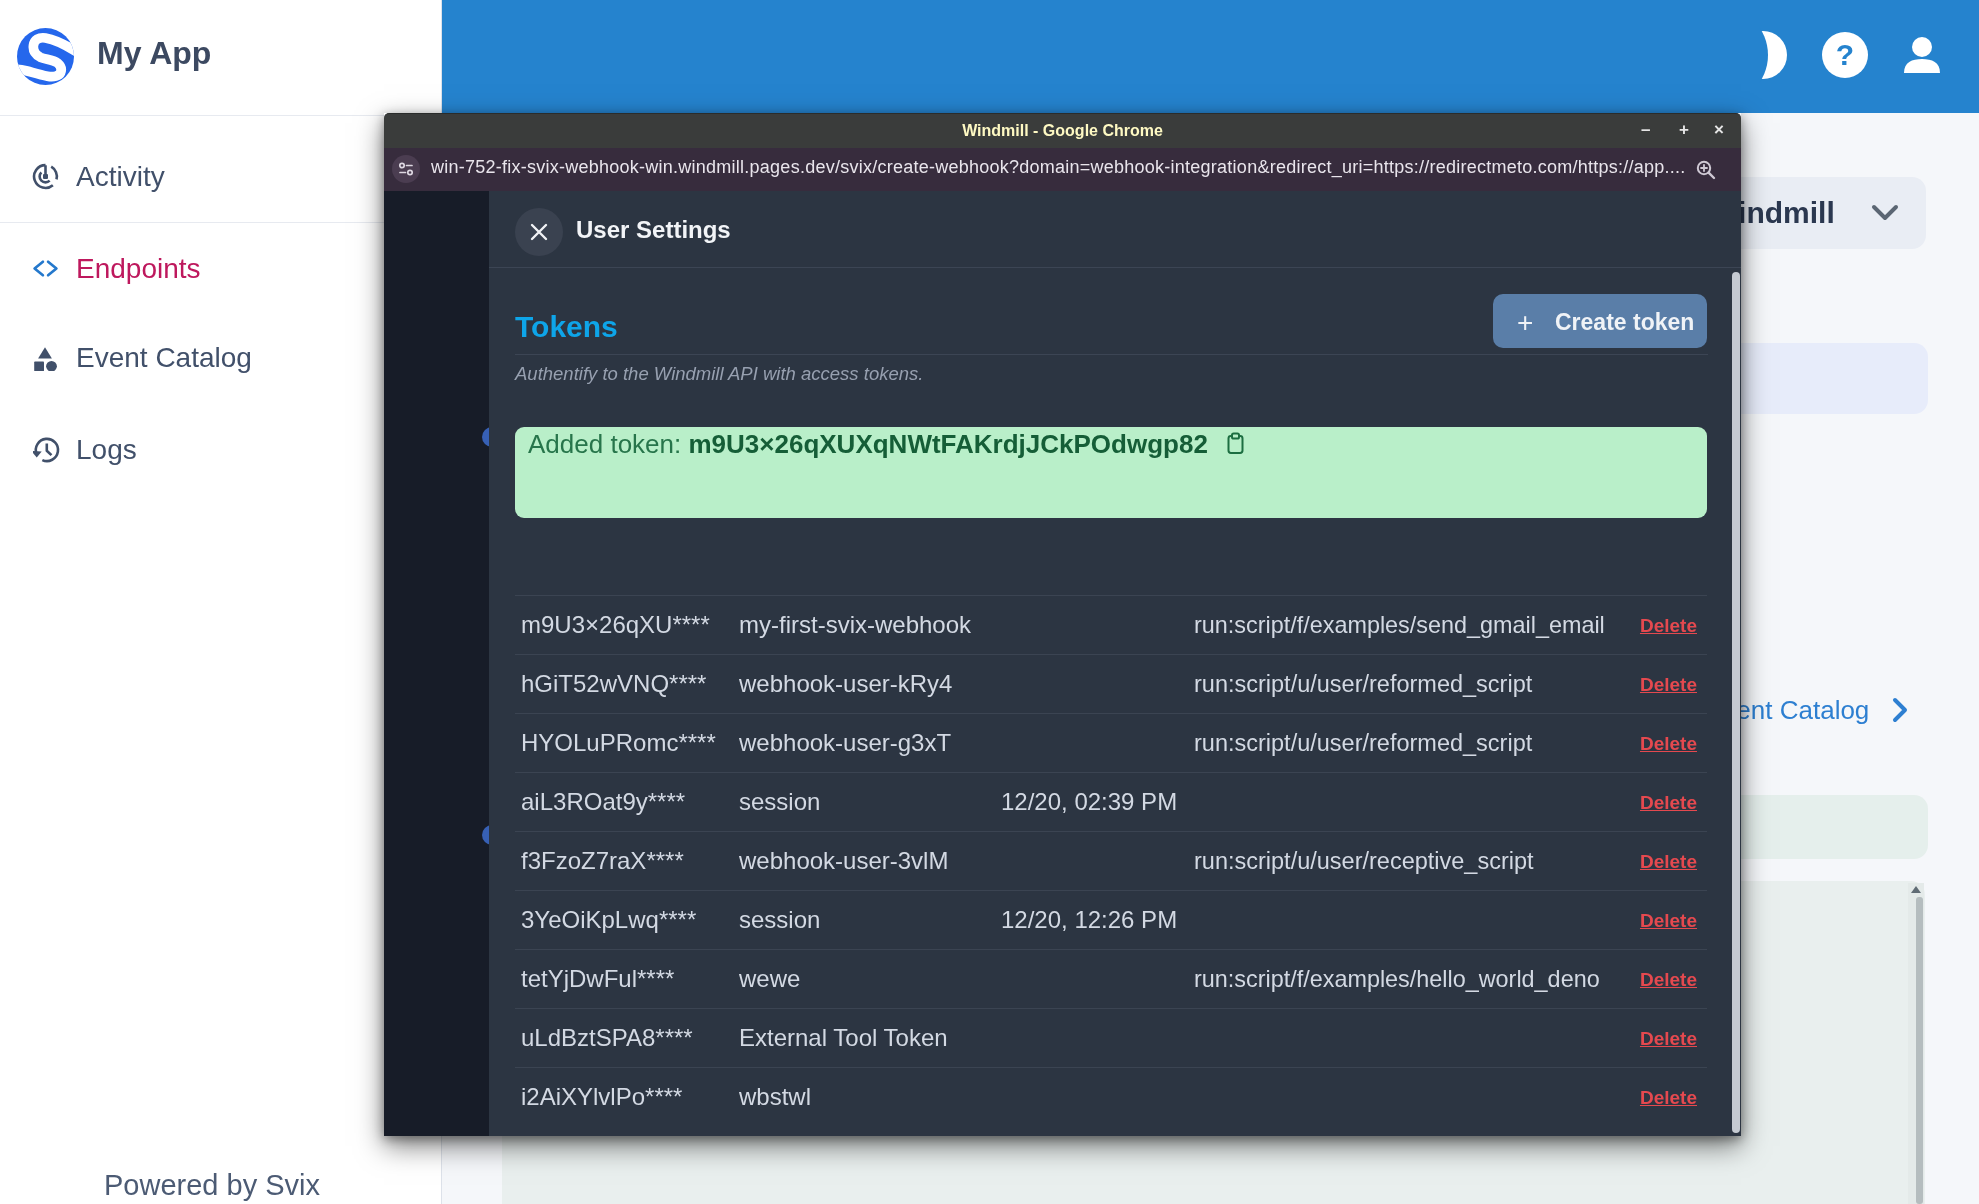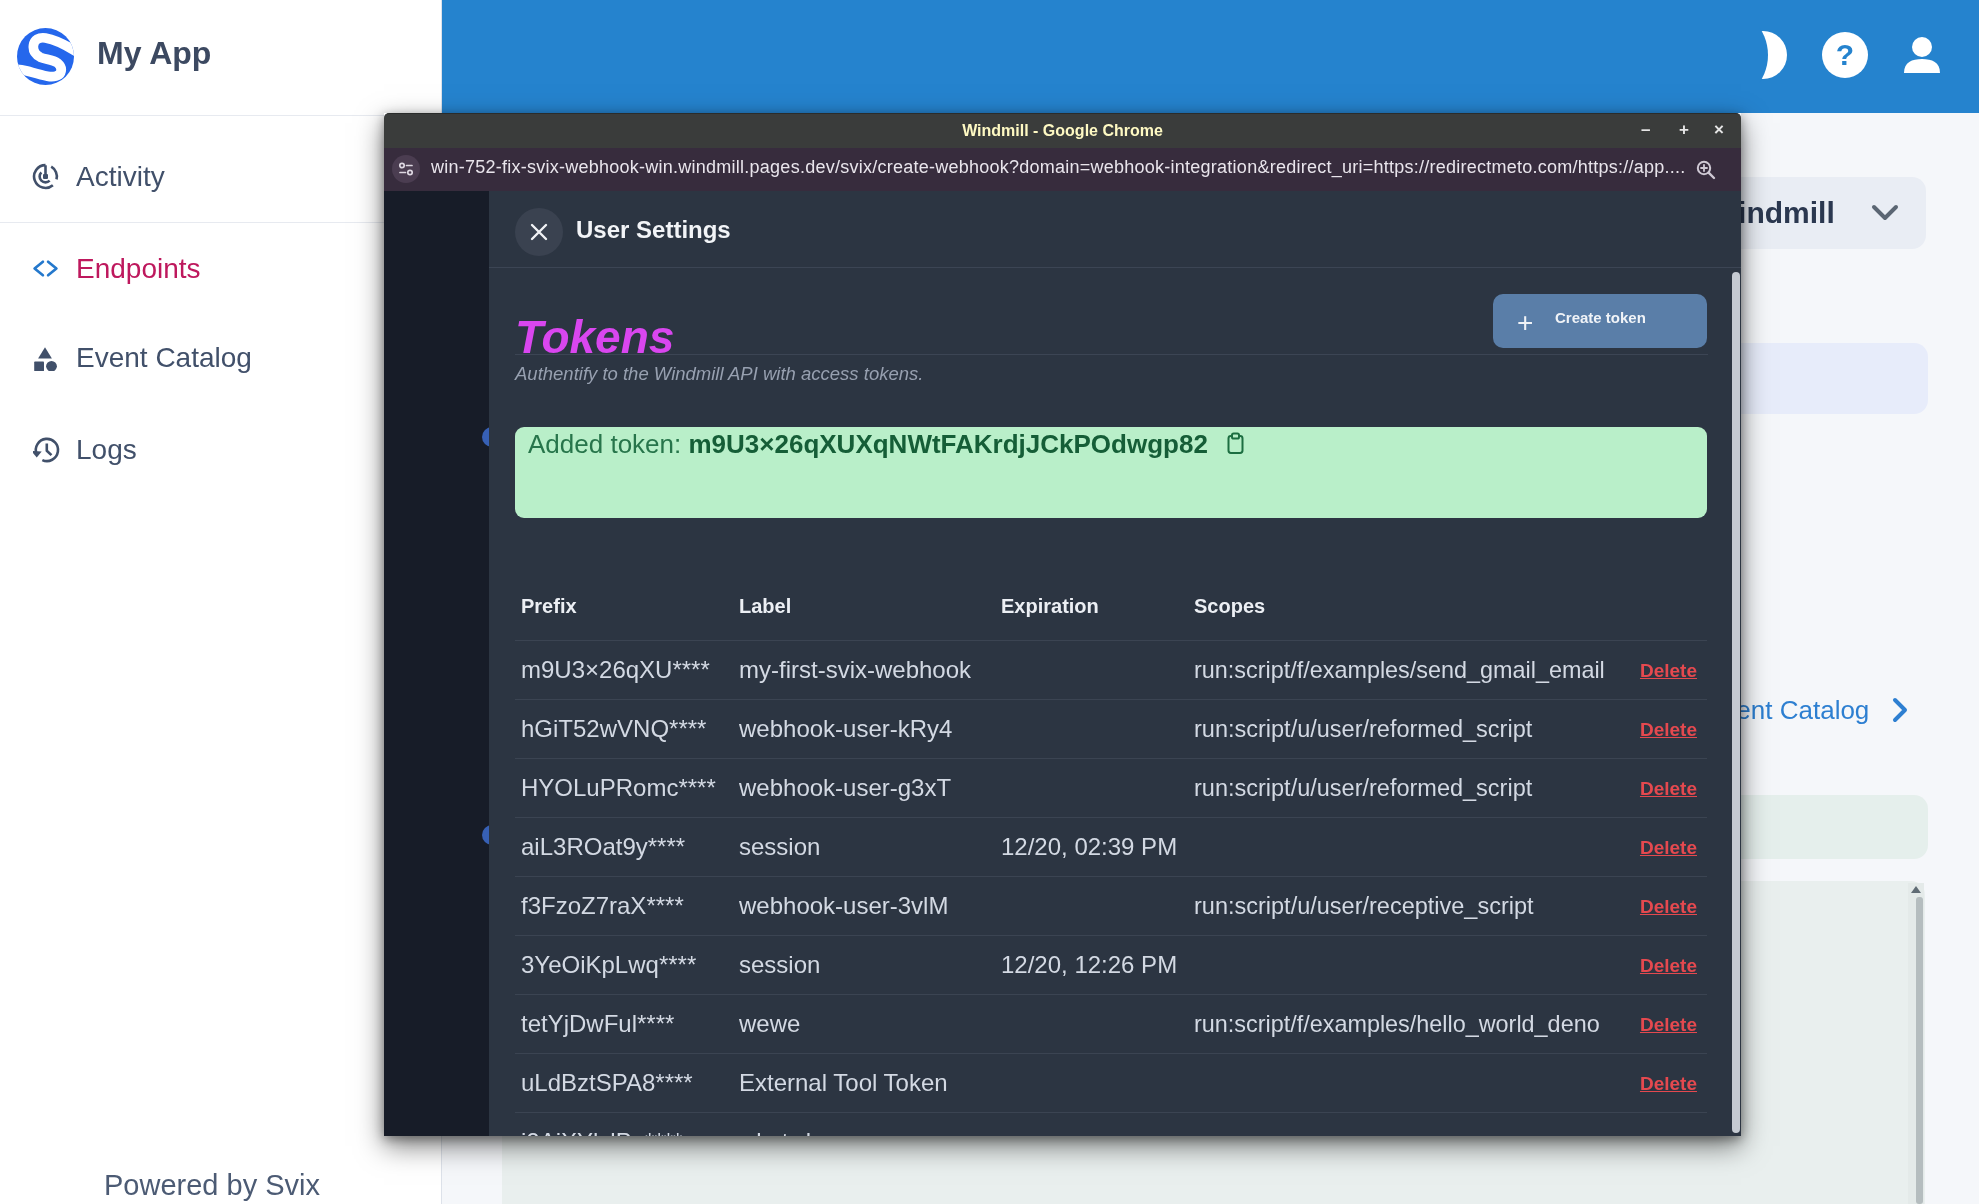--- a/index.html
+++ b/index.html
@@ -35,24 +35,24 @@
   .urltext { left:47px; top:9px; font-size:18px; letter-spacing:0.25px; color:#e9e5ec; white-space:nowrap; }
   .tunecircle { left:8px; top:7px; width:28px; height:28px; border-radius:50%; background:#4b3d51; }
   .wincontent { left:0; top:78px; width:1357px; height:945px; background:#171c28; overflow:hidden; }
   .drawer { left:105px; top:0; width:1252px; height:945px; background:#2c3542; overflow:hidden; }
   .bluepeek { width:20px; height:20px; border-radius:50%; background:#3760b5; }
 
   .xcircle { left:26px; top:17px; width:48px; height:48px; border-radius:50%; background:#3a4250; }
   .usertitle { left:87px; top:25px; font-size:24px; font-weight:bold; color:#f2f4f7; }
   .d-line { height:1px; background:#3c4554; }
 
-  .tokens-h { left:26px; top:119px; font-size:46px; font-weight:bold; color:#d946ef;font-style:italic; }
+  .tokens-h { left:26px; top:119px; font-size:30px; font-weight:bold; color:#0ea5e9; }
   .createbtn { left:1004px; top:103px; width:214px; height:54px; background:#5a7ea8; border-radius:10px; color:#f0f3f7; }
   .createbtn .plus { position:absolute; left:24px; top:13px; font-size:28px; font-weight:normal; }
-  .createbtn .lbl { position:absolute; left:62px; top:15px; font-size:15px; font-weight:bold; }
+  .createbtn .lbl { position:absolute; left:62px; top:15px; font-size:23px; font-weight:bold; }
   .subtitle { left:26px; top:172px; font-size:18.5px; font-style:italic; color:#97a0b0; }
 
   .greenbox { left:26px; top:236px; width:1192px; height:91px; background:#b9efc9; border-radius:9px; color:#27754b; }
   .gb-l1 { position:absolute; left:13px; top:2px; font-size:26px; }
   .gb-l1 b { color:#155e37; }
   .gb-l2 { position:absolute; left:25px; top:59px; font-size:19.5px; color:#166239; }
 
   table.tok { position:absolute; left:26px; top:404px; width:1192px; border-collapse:collapse; table-layout:fixed; }
   table.tok th { font-size:20px; font-weight:bold; color:#eceff4; text-align:left; padding:0 0 22px 6px; }
   table.tok td { font-size:24px; color:#d3d9e3; text-align:left; padding:14px 0 14px 6px; border-top:1px solid #3b4452; height:28px; line-height:28px; white-space:nowrap; }
@@ -196,27 +196,20 @@
 
       <table class="tok">
         <colgroup>
             <col style="width:218px">
             <col style="width:262px">
             <col style="width:193px">
             <col style="width:414px">
             <col style="width:105px">
           </colgroup>
         <tbody>
-            <tr>
-              <th>Prefix</th>
-              <th>Label</th>
-              <th>Expiration</th>
-              <th>Scopes</th>
-              <th></th>
-            </tr>
         <tr>
               <td>m9U3×26qXU****</td>
               <td>my-first-svix-webhook</td>
               <td></td>
               <td class="d4w">run:script/f/examples/send_gmail_email</td>
               <td class="del"><span>Delete</span></td>
             </tr>
         <tr>
               <td>hGiT52wVNQ****</td>
               <td>webhook-user-kRy4</td>

